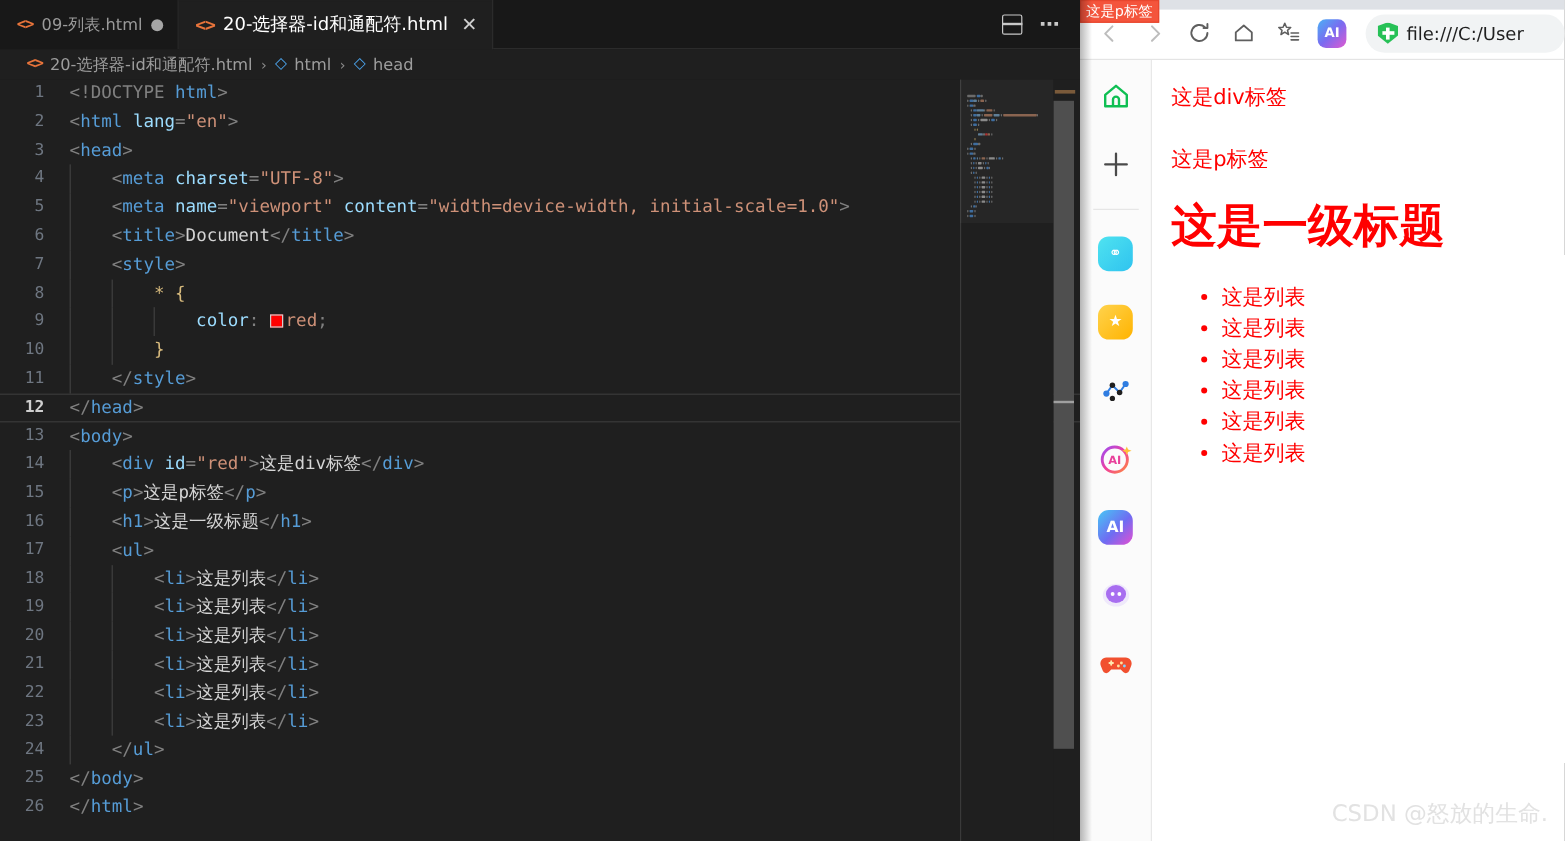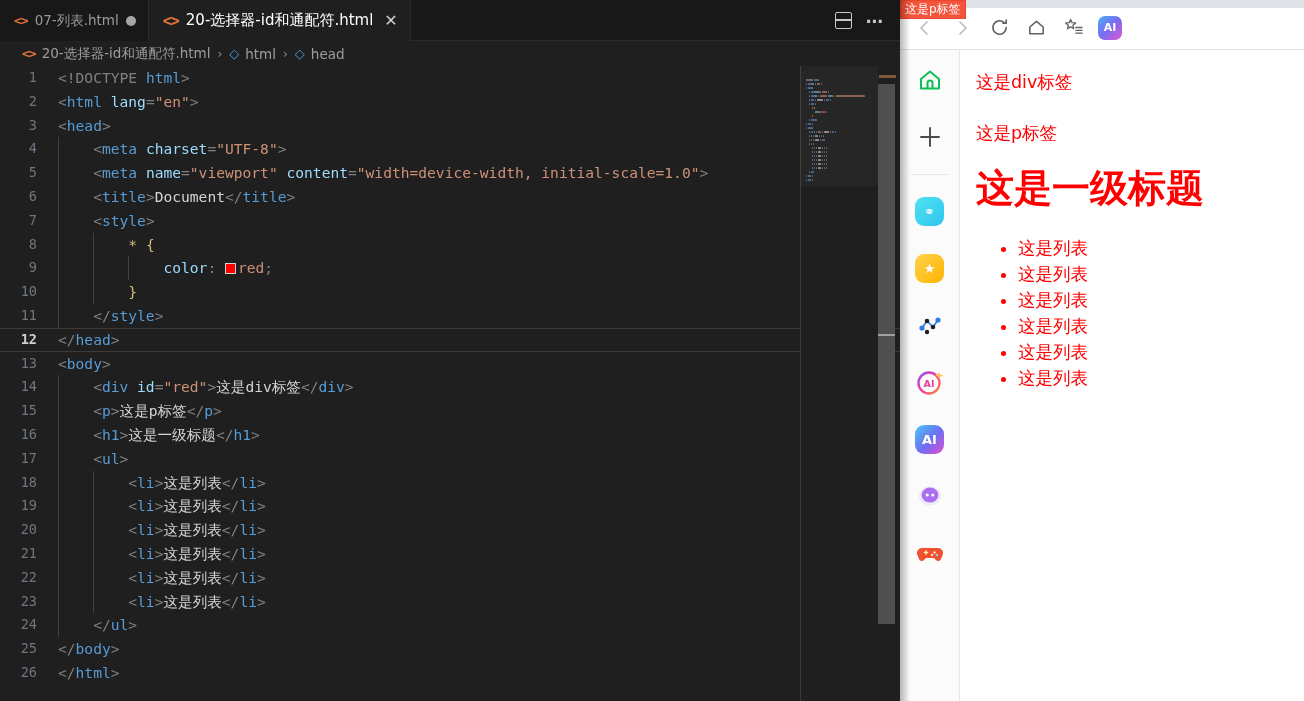--- a/index.html
+++ b/index.html
@@ -345,21 +345,21 @@
 </head>
 <body>
 
 <div id="root">
 
   <div class="vscode">
 
     <div class="tabbar">
       <div class="tab">
         <span class="codeicon">&lt;&gt;</span>
-        <span class="tlabel">07-列表.html</span>
+        <span class="tlabel">09-列表.html</span>
         <span class="dot-dirty"></span>
       </div>
       <div class="tab active">
         <span class="codeicon">&lt;&gt;</span>
         <span class="tlabel">20-选择器-id和通配符.html</span>
         <span class="tab-close">✕</span>
       </div>
       <div class="tabbar-actions">
         <span class="split-icon"></span>
         <span class="more-icon">⋯</span>
@@ -608,20 +608,24 @@
       <div class="nav-btn">
         <svg width="21" height="21" viewBox="0 0 22 22">
           <path d="M8 2.5 L9.5 6 L13.2 6.2 L10.4 8.7 L11.3 12.3 L8 10.3 L4.7 12.3 L5.6 8.7 L2.8 6.2 L6.5 6 Z" fill="none" stroke="#5f5f5f" stroke-width="1.35" stroke-linejoin="round"></path>
           <path d="M13.5 14 H20 M13.5 17 H20 M13.5 11 H20" stroke="#5f5f5f" stroke-width="1.35" stroke-linecap="round"></path>
         </svg>
       </div>
       <div class="nav-btn">
         <span class="ai-chip">AI</span>
       </div>
 
+      <div class="urlbar">
+        <span class="shield"></span>
+        <span>file:///C:/User</span>
+      </div>
     </div>
 
     <div class="browser-body">
 
       <div class="side-rail">
         <div class="rail-item">
           <svg width="28" height="28" viewBox="0 0 28 28">
             <path d="M5 13 L14 5.5 L23 13 V22.5 H5 Z" fill="none" stroke="#0fbf53" stroke-width="2" stroke-linejoin="round"></path>
             <path d="M11.5 22.5 V17 a2.5 2.5 0 0 1 5 0 V22.5" fill="none" stroke="#0fbf53" stroke-width="2"></path>
           </svg>
@@ -690,16 +694,17 @@
         <div class="p-p">这是p标签</div>
         <div class="p-h1">这是一级标题</div>
         <ul class="p-ul" id="page-list">
             <li>这是列表</li>
             <li>这是列表</li>
             <li>这是列表</li>
             <li>这是列表</li>
             <li>这是列表</li>
             <li>这是列表</li>
           </ul>
+        <div class="watermark">CSDN @怒放的生命.</div>
       </div>
     </div>
   </div>
 </div>
 
 </body></html>

